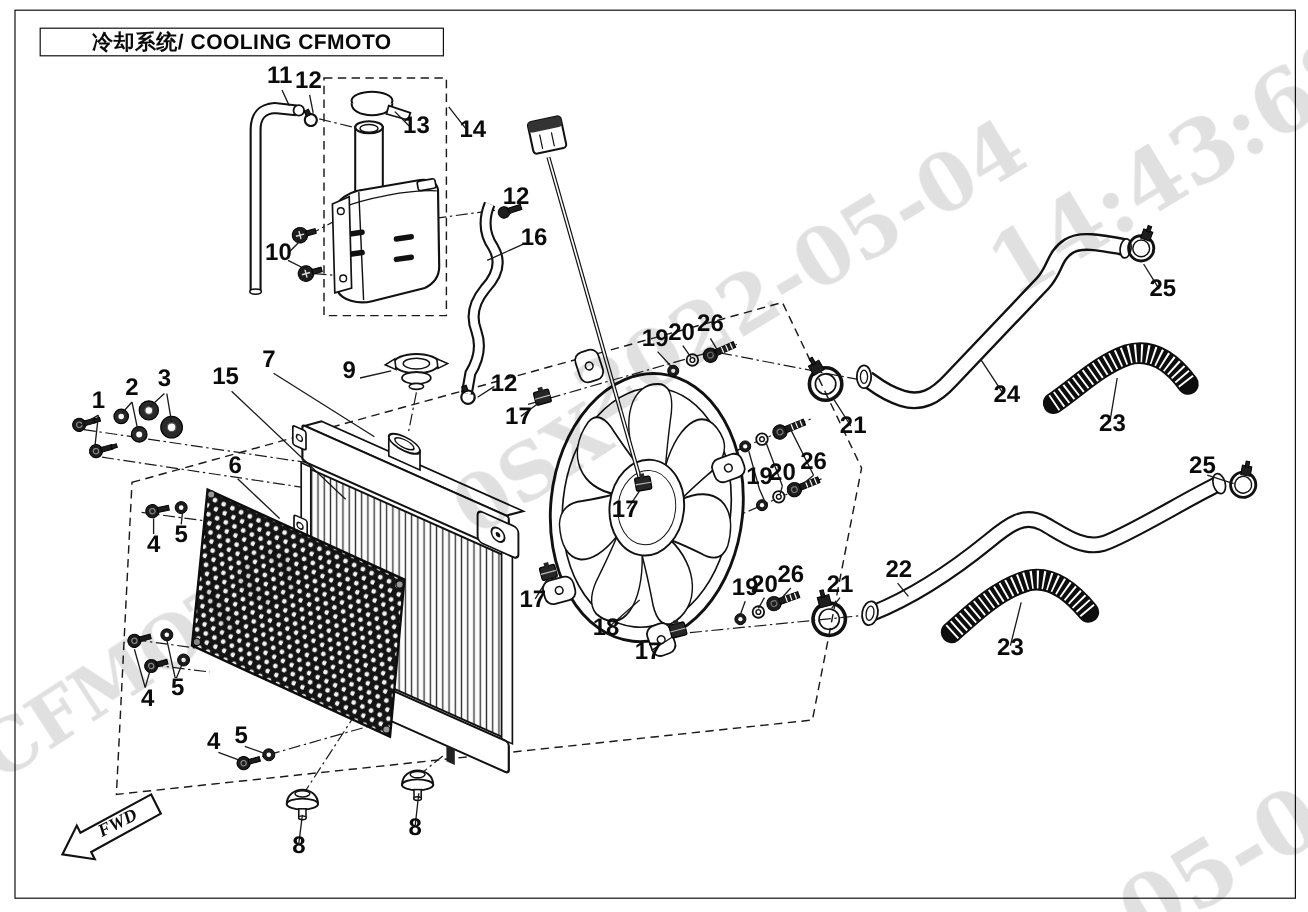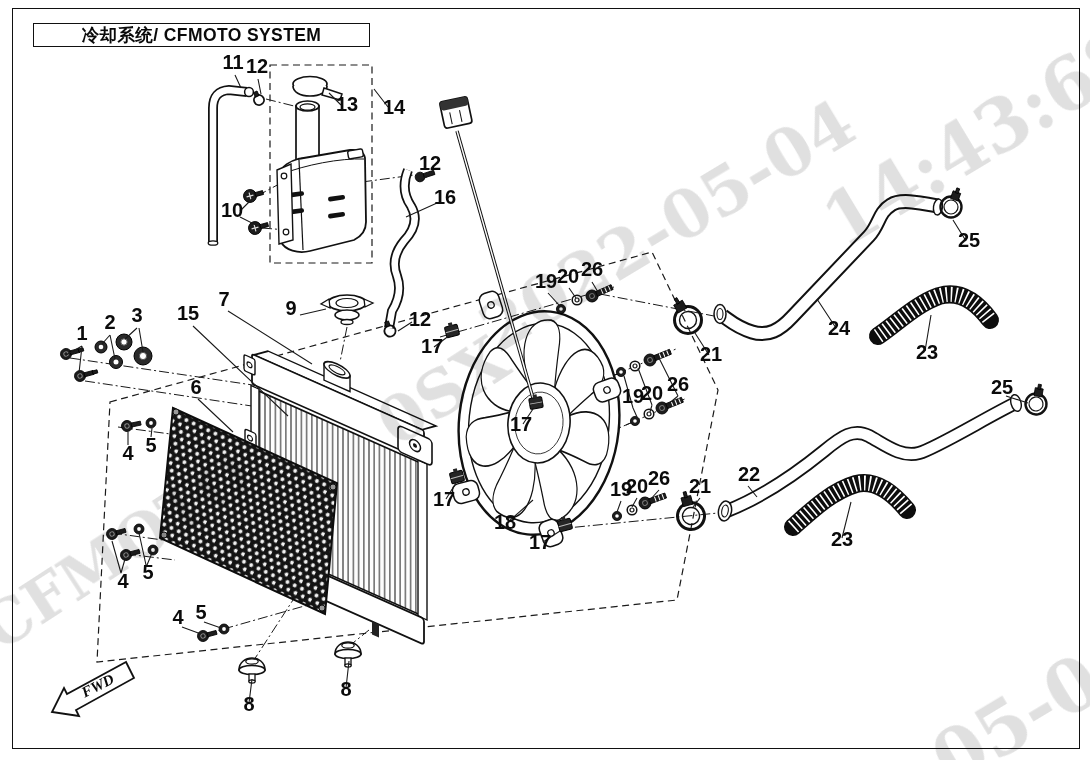--- a/index.html
+++ b/index.html
@@ -19,21 +19,21 @@
   .dash{stroke:#1a1a1a;stroke-width:1.2;fill:none;stroke-dasharray:7 4.5;}
   .dk{fill:#1d1d1d;stroke:#000;stroke-width:.8;}
   .fwd-t{font:italic 700 15px "Liberation Serif",serif;fill:#0a0a0a;text-anchor:middle;}
 </style>
 </head>
 <body>
 
 <div class="page">
   <div class="frame"></div>
   <div class="title-box">
-    <span>冷却系统/ CFMOTO SYSTEM</span>
+    <span>冷却系统/ COOLING CFMOTO</span>
   </div>
 
   <svg class="canvas" width="1090" height="760" viewBox="0 0 1090 760">
     <defs>
       <pattern id="finPat" width="5.2" height="8" patternUnits="userSpaceOnUse">
         <rect width="5.2" height="8" fill="#fdfdfd"></rect>
         <line x1="2.6" y1="0" x2="2.6" y2="8" stroke="#2f2f2f" stroke-width="1.1"></line>
       </pattern>
       <pattern id="meshPat" width="8" height="13" patternUnits="userSpaceOnUse" patternTransform="rotate(25)">
         <rect width="8" height="13" fill="#141414"></rect>

